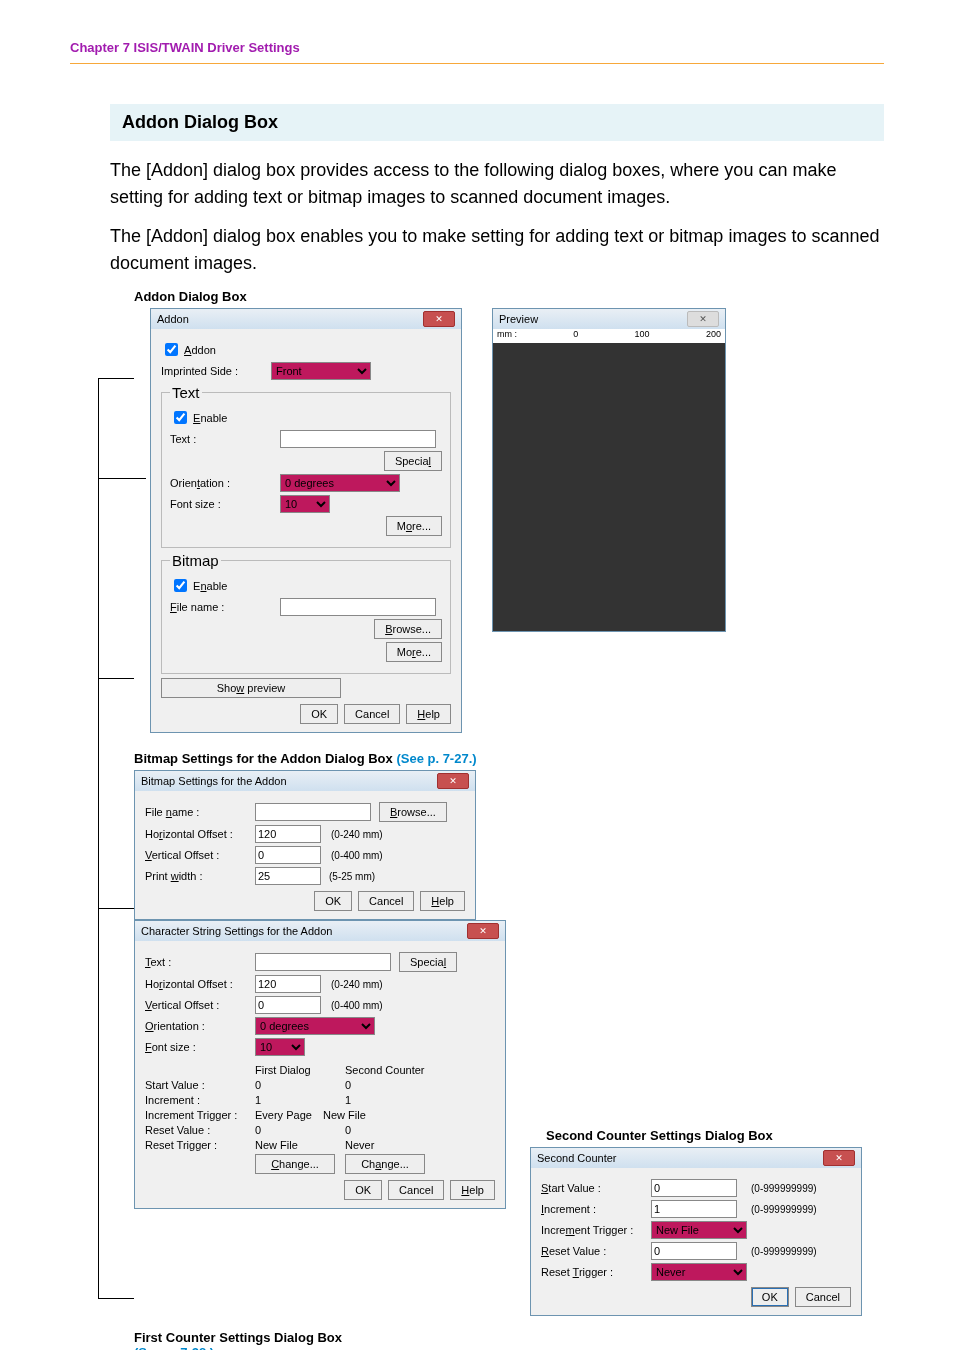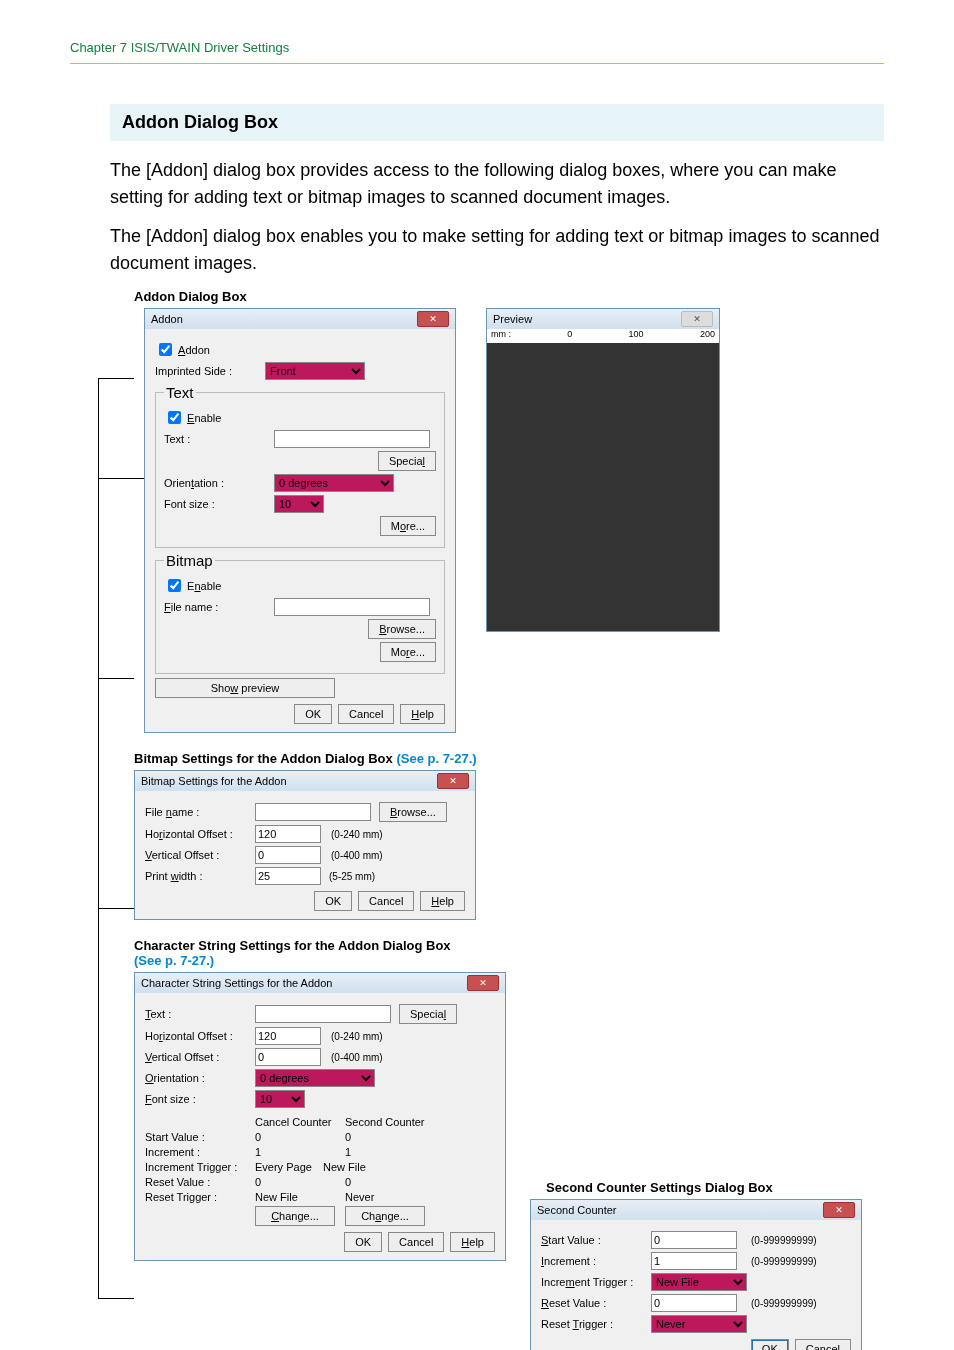--- a/index.html
+++ b/index.html
@@ -1,17 +1,17 @@
 <!DOCTYPE html>
 <html><head>
 <meta charset="utf-8">
 <style>
 body{margin:0;font-family:Arial,Helvetica,sans-serif;background:#fff;color:#000;width:954px}
 .wrap{padding:40px 70px 30px 70px}
-.chapter{color:#15803d;font-size:13px;font-weight:normal;margin-bottom:8px}
+.chapter{color:#a21caf;font-size:13px;font-weight:bold;margin-bottom:8px}
 .rule{border-top:1px solid #f7a83a;margin-bottom:40px}
 .sect-title{background:#e6f3f7;font-size:18px;font-weight:bold;padding:8px 12px;margin:0 0 16px 40px}
 .bodytext{font-size:18px;margin:0 0 12px 40px;line-height:1.5}
 .sub-title{font-size:13px;font-weight:bold;margin:8px 0 4px 64px}
 .link{color:#0088cc}
 
 
 .dlg{position:relative;border:1px solid #6d94b0;background:#f0f0f0;font-size:11px;font-family:Tahoma,Arial,sans-serif;margin-left:64px}
 .tbar{background:linear-gradient(#e9eff5,#cfe0ef);height:20px;line-height:20px;padding:0 6px;font-size:11px;color:#000;display:flex;justify-content:space-between;align-items:center}
 .xbtn{background:#c75050;color:#fff;width:30px;height:14px;font-size:9px;display:flex;align-items:center;justify-content:center;border:1px solid #a03030;border-radius:2px}
@@ -49,21 +49,21 @@
 
 <div style="position:relative">
 <div class="joiner" style="left:28px;top:70px;width:36px"></div>
 <div class="joiner" style="left:28px;top:170px;width:48px"></div>
 <div class="joinerV" style="left:28px;top:70px;height:920px"></div>
 <div class="joiner" style="left:28px;top:370px;width:36px"></div>
 <div class="joiner" style="left:28px;top:600px;width:36px"></div>
 <div class="joiner" style="left:28px;top:990px;width:36px"></div>
 
 <div class="cols">
-<div class="dlg" style="width:310px;margin-left:10px">
+<div class="dlg" style="width:310px;margin-left:16px">
  <div class="tbar">
             <span>Addon</span>
   <span class="xbtn">✕</span>
           </div>
  <div class="body">
   <div class="row">
               <input type="checkbox" checked="" style="">
    <span>&nbsp;<span class="acc">A</span>ddon</span>
             </div>
   <div class="row">
@@ -170,22 +170,20 @@
    <span style="margin-left:8px" class="note">(5-25 mm)</span>
           </div>
   <div class="pair">
    <button class="btn">OK</button>
    <button class="btn">Cancel</button>
    <button class="btn"><span class="acc">H</span>elp</button>
           </div>
  </div>
 </div>
 
-<div class="sub-title" style="margin-top:18px">
- <span>Character String Settings for the Addon Dialog Box </span><br><span class="link">(See p. 7-27.)</span></div>
 
 <div style="display:flex;align-items:flex-start">
 <div class="dlg" style="width:370px">
  <div class="tbar">
             <span>Character String Settings for the Addon</span>
   <span class="xbtn">✕</span>
           </div>
  <div class="body">
   <div class="row">
               <span class="lbl"><span class="acc">T</span>ext :</span>
@@ -206,21 +204,21 @@
               <span class="lbl"><span class="acc">O</span>rientation :</span>
    <select style="width:120px"><option>0 degrees</option></select>
             </div>
   <div class="row">
               <span class="lbl"><span class="acc">F</span>ont size :</span>
    <select style="width:50px"><option>10</option></select>
             </div>
 
   <div class="row" style="margin-top:8px">
               <span class="lbl"></span>
-   <span style="width:90px">Cancel Counter</span>
+   <span style="width:90px">First Dialog</span>
    <span>Second Counter</span>
             </div>
   <div class="row">
               <span class="lbl">Start Value :</span>
    <span style="width:90px">0</span>
               <span>0</span>
             </div>
   <div class="row">
               <span class="lbl">Increment :</span>
    <span style="width:90px">1</span>

